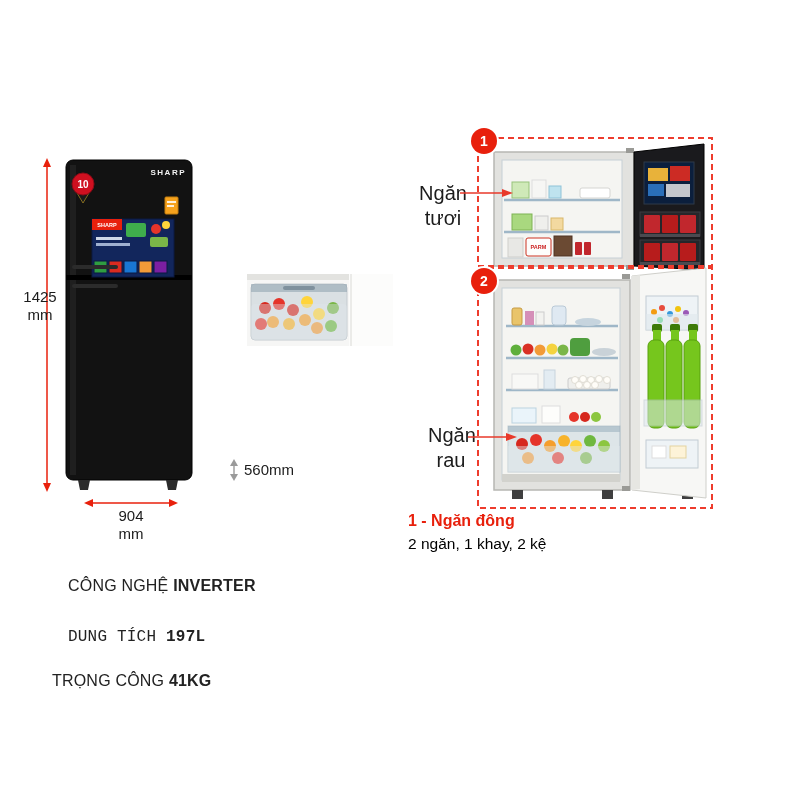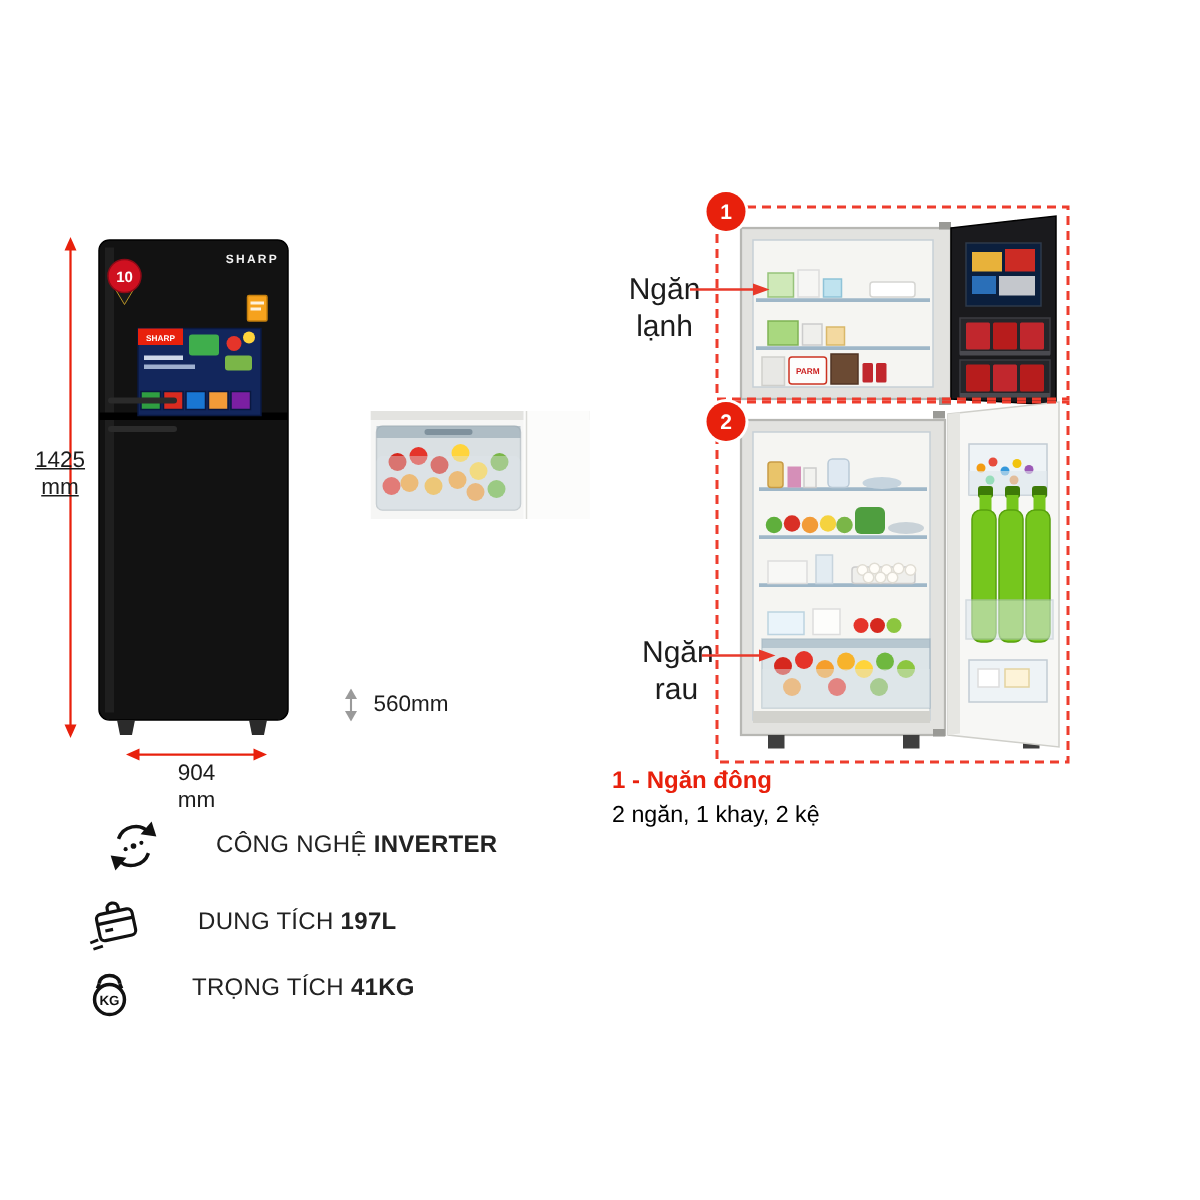--- a/index.html
+++ b/index.html
@@ -3,21 +3,21 @@
 <meta charset="utf-8">
 <style>
   html,body{margin:0;padding:0;background:#fff;}
   body{font-family:"Liberation Sans", sans-serif;color:#1c1c1c;}
   .canvas{position:relative;width:800px;height:800px;background:#fff;overflow:hidden;}
   .abs{position:absolute;}
   .dim-label{font-size:15px;line-height:1.2;text-align:center;color:#1c1c1c;}
   .callout-label{font-size:20px;line-height:1.25;text-align:center;color:#1c1c1c;}
   .badge{width:26px;height:26px;border-radius:50%;background:#e8200c;color:#fff;font-size:14px;
          font-weight:bold;display:flex;align-items:center;justify-content:center;box-shadow:0 0 0 2px #fff;}
-  .feature-row{position:absolute;display:flex;align-items:center;gap:34px;height:42px;}
+  .feature-row{position:absolute;display:flex;align-items:center;gap:34px;height:42px;flex-direction:column;}
   .feature-text{font-size:16px;letter-spacing:.2px;color:#222;}
   .feature-text .val{font-weight:bold;}
   .specs{position:absolute;left:408px;top:512px;width:302px;}
   .spec-title{font-size:16px;font-weight:bold;color:#e8200c;margin:0 0 3px 0;}
   .spec-text{font-size:15.5px;line-height:1.42;color:#000000;margin:0 0 15px 0;}
   svg{display:block;}
 </style>
 </head>
 <body>
 
@@ -64,41 +64,41 @@
 
     <polygon points="16,323 28,323 26,333 18,333" fill="#2b2b2b"></polygon>
     <polygon points="104,323 116,323 114,333 106,333" fill="#2b2b2b"></polygon>
   </svg>
 
   <svg class="abs" style="left:40px;top:158px;" width="14" height="334" viewBox="0 0 14 334">
     <line x1="7" y1="7" x2="7" y2="327" stroke="#e8200c" stroke-width="1.5"></line>
     <polygon points="7,0 3,9 11,9" fill="#e8200c"></polygon>
     <polygon points="7,334 3,325 11,325" fill="#e8200c"></polygon>
   </svg>
-  <div class="abs dim-label" style="left:14px;top:298px;width:52px;text-decoration:underline;">
+  <div class="abs dim-label" style="left:14px;top:288px;width:52px;">
     <div>1425</div>
     <div>mm</div>
   </div>
 
   <svg class="abs" style="left:84px;top:497px;" width="94" height="12" viewBox="0 0 94 12">
     <line x1="8" y1="6" x2="86" y2="6" stroke="#e8200c" stroke-width="1.5"></line>
     <polygon points="0,6 9,2 9,10" fill="#e8200c"></polygon>
     <polygon points="94,6 85,2 85,10" fill="#e8200c"></polygon>
   </svg>
   <div class="abs dim-label" style="left:103px;top:507px;width:56px;">
     <div>904</div>
     <div>mm</div>
   </div>
 
   <svg class="abs" style="left:228px;top:459px;" width="12" height="22" viewBox="0 0 12 22">
     <line x1="6" y1="5" x2="6" y2="17" stroke="#9a9a9a" stroke-width="1.4"></line>
     <polygon points="6,0 2,7 10,7" fill="#9a9a9a"></polygon>
     <polygon points="6,22 2,15 10,15" fill="#9a9a9a"></polygon>
   </svg>
-  <div class="abs dim-label" style="left:244px;top:461px;width:60px;text-align:center;">560mm</div>
+  <div class="abs dim-label" style="left:244px;top:461px;width:60px;text-align:left;">560mm</div>
 
   <svg class="abs" style="left:247px;top:274px;" width="146" height="72" viewBox="0 0 146 72">
     <rect x="0" y="0" width="146" height="72" fill="#f6f6f5"></rect>
     <rect x="0" y="0" width="146" height="6" fill="#e3e3e0"></rect>
     <rect x="102" y="0" width="44" height="72" fill="#fcfcfb"></rect>
     <line x1="104" y1="0" x2="104" y2="72" stroke="#dadad6"></line>
     <rect x="4" y="10" width="96" height="56" rx="4" fill="#b9c6cf" opacity="0.45" stroke="#8796a1"></rect>
     <rect x="4" y="10" width="96" height="8" fill="#93a5b1" opacity="0.6"></rect>
     <rect x="36" y="12" width="32" height="4" rx="2" fill="#7f919d"></rect>
     <g>
@@ -257,21 +257,21 @@
 
     <rect x="10" y="10" width="234" height="128" fill="none" stroke="#ee3c2d" stroke-width="2" stroke-dasharray="6 4"></rect>
     <rect x="10" y="140" width="234" height="240" fill="none" stroke="#ee3c2d" stroke-width="2" stroke-dasharray="6 4"></rect>
   </svg>
 
   <div class="abs badge" style="left:471px;top:128px;">1</div>
   <div class="abs badge" style="left:471px;top:268px;">2</div>
 
   <div class="abs callout-label" style="left:417px;top:181px;width:52px;">
     <div>Ngăn</div>
-    <div>lạnh</div>
+    <div>tươi</div>
   </div>
   <svg class="abs" style="left:458px;top:186px;" width="56" height="14" viewBox="0 0 56 14">
     <line x1="2" y1="7" x2="45" y2="7" stroke="#e8392a" stroke-width="1.6"></line>
     <polygon points="55,7 44,3 44,11" fill="#e8392a"></polygon>
   </svg>
 
   <div class="abs callout-label" style="left:428px;top:423px;width:46px;">
     <div>Ngăn</div>
     <div>rau</div>
   </div>
@@ -288,21 +288,21 @@
       <polygon points="8.5,35.5 5.5,26 15.5,27.5" fill="#111"></polygon>
       <circle cx="20" cy="20" r="1.8" fill="#111"></circle>
       <circle cx="15" cy="22" r="1.3" fill="#111"></circle>
       <circle cx="25" cy="18" r="1.3" fill="#111"></circle>
     </svg>
     <div class="feature-text">
       <span>CÔNG NGHỆ</span>&nbsp;<span class="val">INVERTER</span>
     </div>
   </div>
 
-  <div class="feature-row" style="left:56px;top:594px;">
+  <div class="feature-row" style="left:68px;top:594px;font-family:Liberation Mono, monospace;">
     <svg width="42" height="42" viewBox="0 0 40 40">
       <g transform="rotate(-12 20 22)" fill="none" stroke="#111" stroke-width="2">
         <rect x="9" y="13" width="23" height="17" rx="3"></rect>
         <line x1="9" y1="19" x2="32" y2="19"></line>
         <path d="M17 13 v-2.5 a3.5 3 0 0 1 7 0 V13"></path>
         <line x1="13" y1="24" x2="18" y2="24"></line>
       </g>
       <line x1="4" y1="33" x2="9" y2="31" stroke="#111" stroke-width="1.8"></line>
       <line x1="6" y1="37" x2="12" y2="35" stroke="#111" stroke-width="1.8"></line>
     </svg>
@@ -313,21 +313,21 @@
 
   <div class="feature-row" style="left:52px;top:638px;">
     <svg width="42" height="42" viewBox="0 0 40 40">
       <path d="M13.5 17 C13.5 10, 26.5 10, 26.5 17" fill="none" stroke="#111" stroke-width="2.2"></path>
       <line x1="13.5" y1="17" x2="12.3" y2="20" stroke="#111" stroke-width="2.2"></line>
       <line x1="26.5" y1="17" x2="27.7" y2="20" stroke="#111" stroke-width="2.2"></line>
       <circle cx="20" cy="27" r="9.5" fill="none" stroke="#111" stroke-width="2.2"></circle>
       <text x="20" y="30.5" text-anchor="middle" font-size="8.5" font-weight="bold" fill="#111">KG</text>
     </svg>
     <div class="feature-text">
-      <span>TRỌNG TÍCH</span>&nbsp;<span class="val">41KG</span>
+      <span>TRỌNG CÔNG</span>&nbsp;<span class="val">41KG</span>
     </div>
   </div>
 
   <div class="specs">
     <p class="spec-title">1 - Ngăn đông</p>
     <p class="spec-text">2 ngăn, 1 khay, 2 kệ</p>
   </div>
 
 </div>
 

